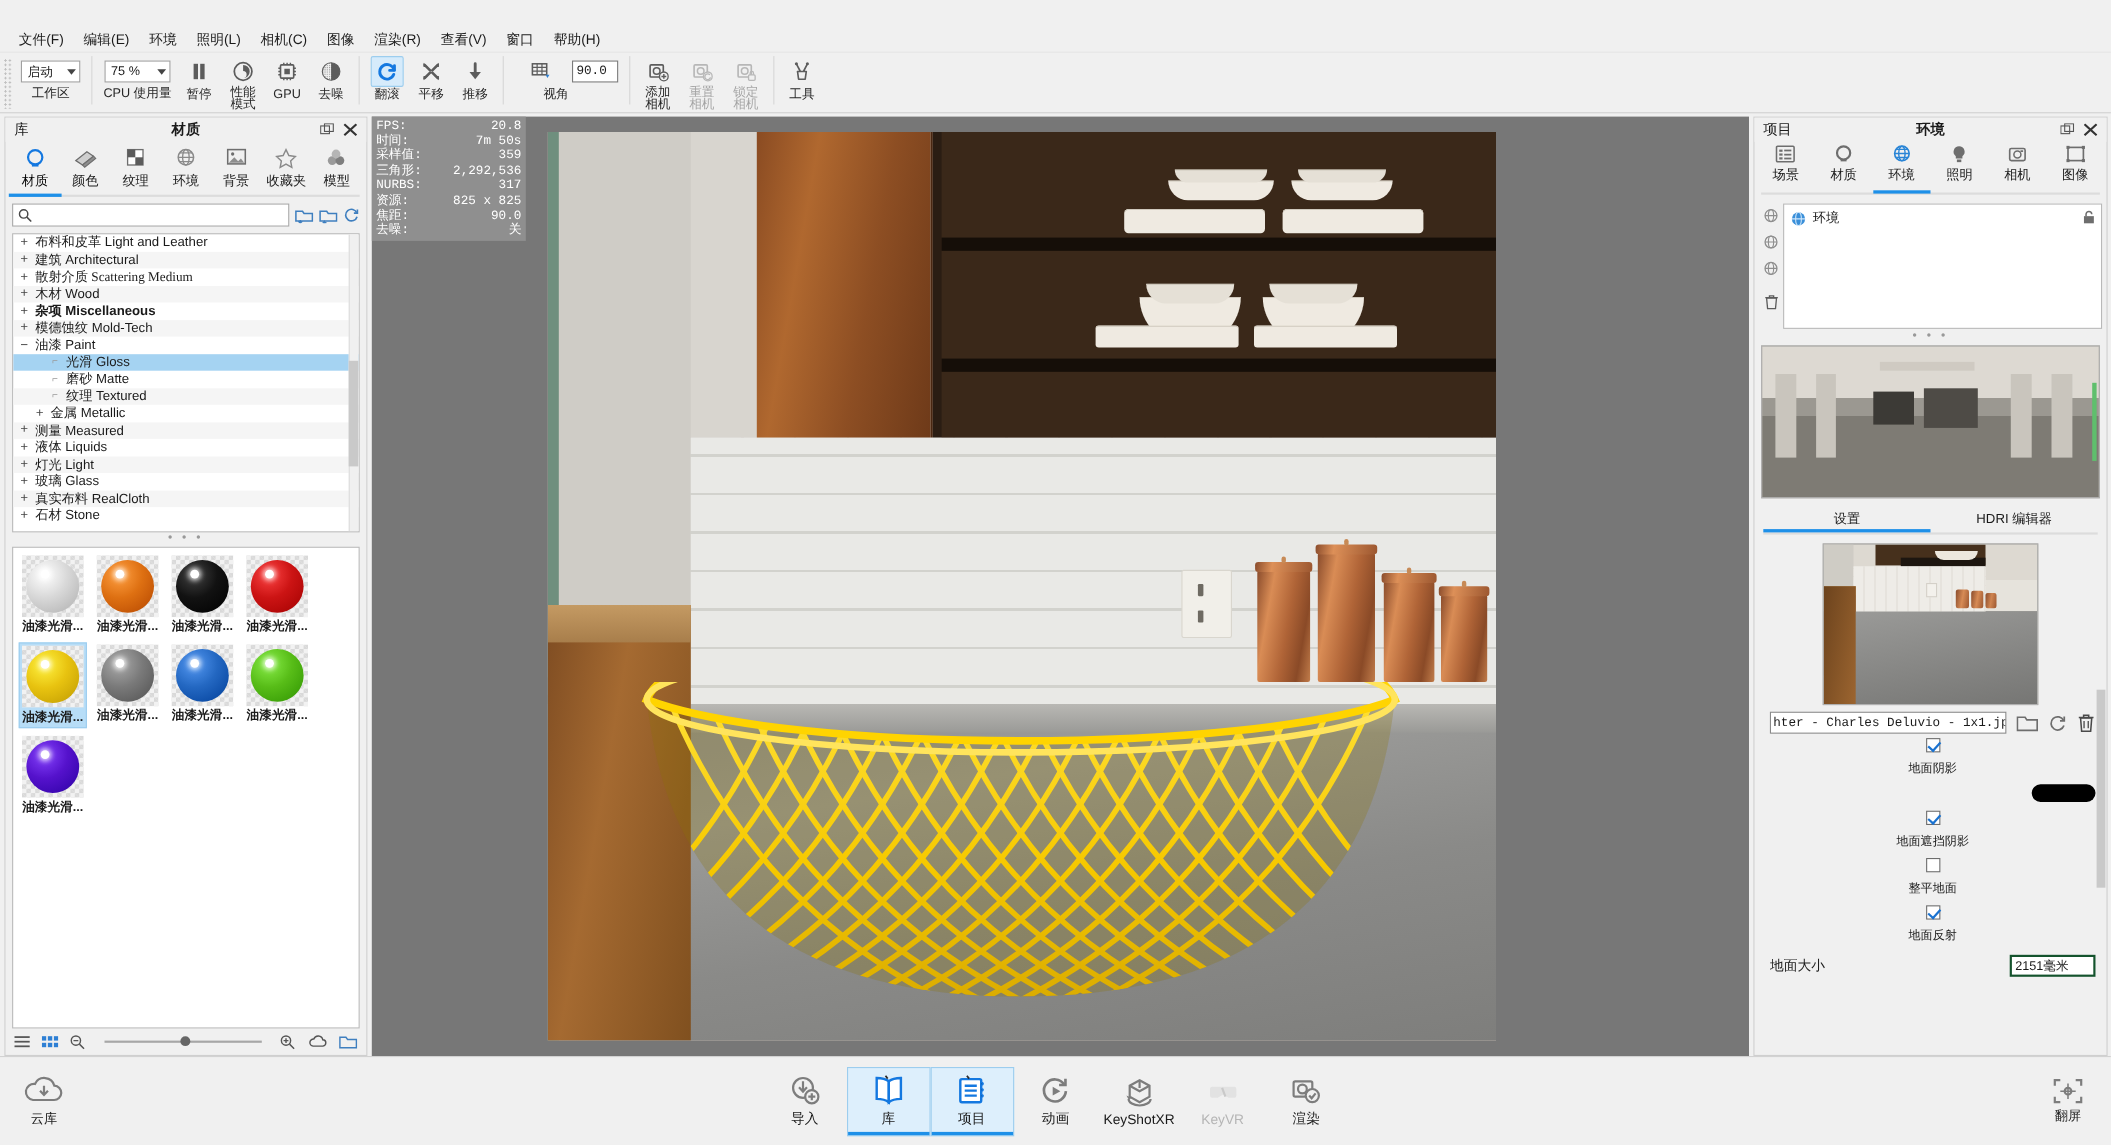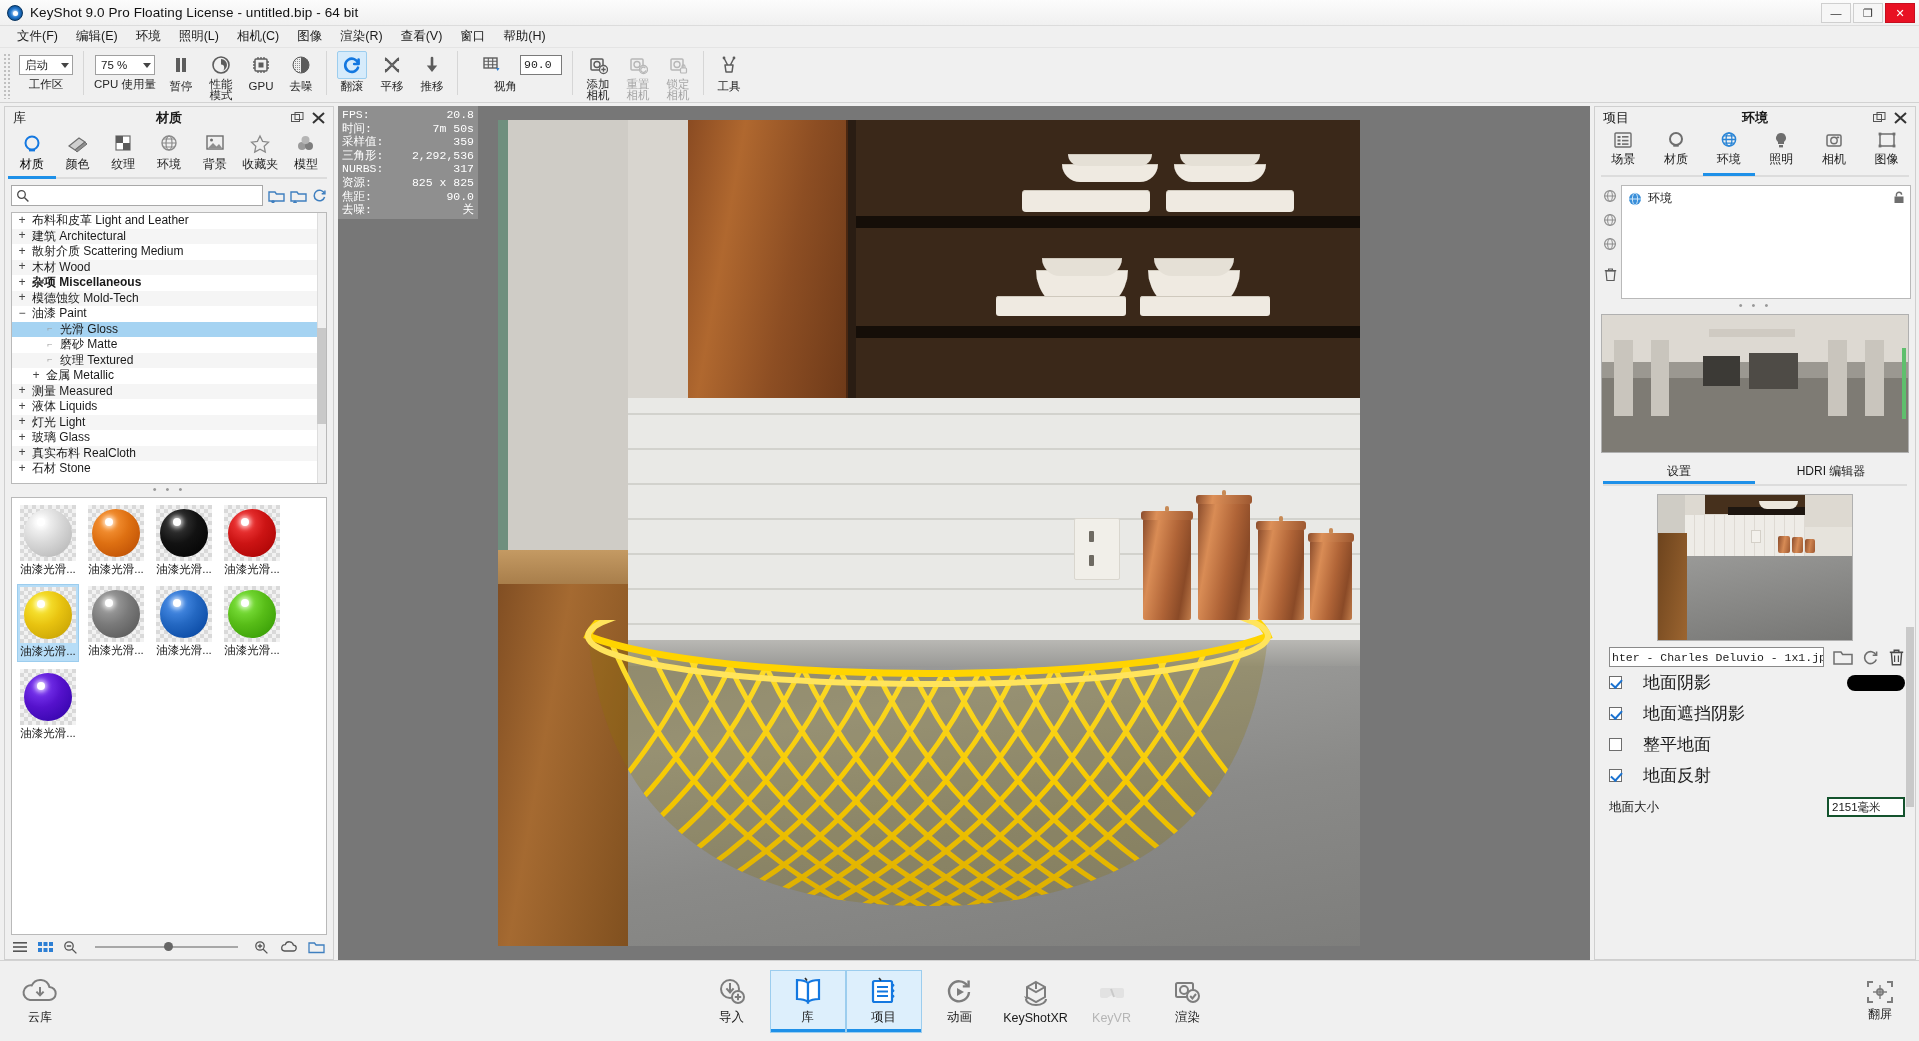--- a/index.html
+++ b/index.html
@@ -130,21 +130,21 @@
   .tree-row.sel { background:#a5d3f2; }
   .tw-toggle { width:12px; text-align:center; color:#444; font-size:12px; font-family:"Liberation Mono",monospace;}
   .tw-indent { display:inline-block; }
   .tree-scroll {
     position:absolute; right:0; top:0; width:9px; height:100%; background:#f0f0f0; border-left:1px solid #ddd;
   }
   .tree-thumb { position:absolute; right:0; top:115px; width:9px; height:96px; background:#c9c9c9; }
   .dots-handle { text-align:center; font-size:11px; color:#999; letter-spacing:3px; height:13px; line-height:11px;}
   .mat-grid {
     margin:0 6px; flex:1; background:#fff; border:1px solid #b9b9b9;
-    display:flex; flex-wrap:wrap; align-content:flex-start; padding:4px 2px; overflow:hidden;
+    display:flex; flex-wrap:wrap; align-content:flex-start; padding:4px 2px; overflow:hidden;font-weight:bold;
   }
   .mat-cell { width:62px; margin:1px 3px 4px 3px; display:flex; flex-direction:column; align-items:center; padding:2px;}
   .mat-cell.sel { background:#b7ddf7; border:1px solid #9ccdee;}
   .mat-thumb {
     width:56px;height:56px;
     background-image:
       linear-gradient(45deg,#d9d9d9 25%,transparent 25%,transparent 75%,#d9d9d9 75%),
       linear-gradient(45deg,#d9d9d9 25%,transparent 25%,transparent 75%,#d9d9d9 75%);
     background-size:8px 8px; background-position:0 0, 4px 4px; background-color:#f2f2f2;
     display:flex;align-items:center;justify-content:center;
@@ -276,21 +276,21 @@
   .file-field {
     flex:1; height:20px; border:1px solid #8a8a8a; background:#fff;
     font-family:"Liberation Mono","DejaVu Sans Mono",monospace; font-size:11.5px;
     display:flex; align-items:center; padding-left:2px; overflow:hidden; white-space:nowrap;
   }
   .sec-header {
     display:flex; align-items:center; gap:5px; margin:14px 0 0 0; padding:3px 8px;
     background:#eaeaea; border-top:1px solid #dcdcdc; border-bottom:1px solid #dcdcdc;
     font-weight:bold; font-size:12.5px;
   }
-  .chk-row { display:flex; align-items:center; gap:21px; padding:4px 10px 4px 14px; font-size:17px; }
+  .chk-row { display:flex; align-items:center; gap:7px; padding:4px 10px 4px 14px; font-size:11px;flex-direction:column; }
   .chk {
     width:13px;height:13px;border:1px solid #6d6d6d;background:#fff; position:relative; flex:none;
   }
   .chk.on::after{
     content:""; position:absolute; left:3px; top:0px; width:5px;height:9px;
     border:solid #1a72d0; border-width:0 2px 2px 0; transform:rotate(42deg);
   }
   .color-swatch { margin-left:auto; width:58px;height:16px;border-radius:8px;background:#000; }
   .val-row { display:flex; align-items:center; padding:6px 10px 0 14px; font-size:12.5px; }
   .val-field {
@@ -318,29 +318,20 @@
   .bb-right { position:absolute; right:24px; display:flex; flex-direction:column; align-items:center; }
   .cloud-label { font-size:12px; margin-top:1px; }
 
   svg { display:block; }
 </style>
 </head>
 <body>
 
 <div class="app">
 
-  <div class="titlebar">
-    <div class="title-icon"></div>
-    <div class="title-text">KeyShot 9.0 Pro Floating License  - untitled.bip  - 64 bit</div>
-    <div class="win-buttons">
-      <div class="win-btn">—</div>
-      <div class="win-btn">❐</div>
-      <div class="win-btn close">✕</div>
-    </div>
-  </div>
 
   <div class="menubar">
     <div class="menu-item">文件(F)</div>
     <div class="menu-item">编辑(E)</div>
     <div class="menu-item">环境</div>
     <div class="menu-item">照明(L)</div>
     <div class="menu-item">相机(C)</div>
     <div class="menu-item">图像</div>
     <div class="menu-item">渲染(R)</div>
     <div class="menu-item">查看(V)</div>
@@ -656,21 +647,21 @@
             <span style="padding-left: 4px;">布料和皮革 Light and Leather</span>
           </div>
           <div class="tree-row odd">
             <span class="tw-indent" style="width: 0px;"></span>
             <span class="tw-toggle">+</span>
             <span style="padding-left: 4px;">建筑 Architectural</span>
           </div>
           <div class="tree-row">
             <span class="tw-indent" style="width: 0px;"></span>
             <span class="tw-toggle">+</span>
-            <span style="padding-left: 4px;">散射介质 Scattering Medium</span>
+            <span style="padding-left: 4px; font-family: Liberation Serif, serif;">散射介质 Scattering Medium</span>
           </div>
           <div class="tree-row odd">
             <span class="tw-indent" style="width: 0px;"></span>
             <span class="tw-toggle">+</span>
             <span style="padding-left: 4px;">木材 Wood</span>
           </div>
           <div class="tree-row">
             <span class="tw-indent" style="width: 0px;"></span>
             <span class="tw-toggle">+</span>
             <span style="padding-left: 4px; font-weight: bold;">杂项 Miscellaneous</span>

